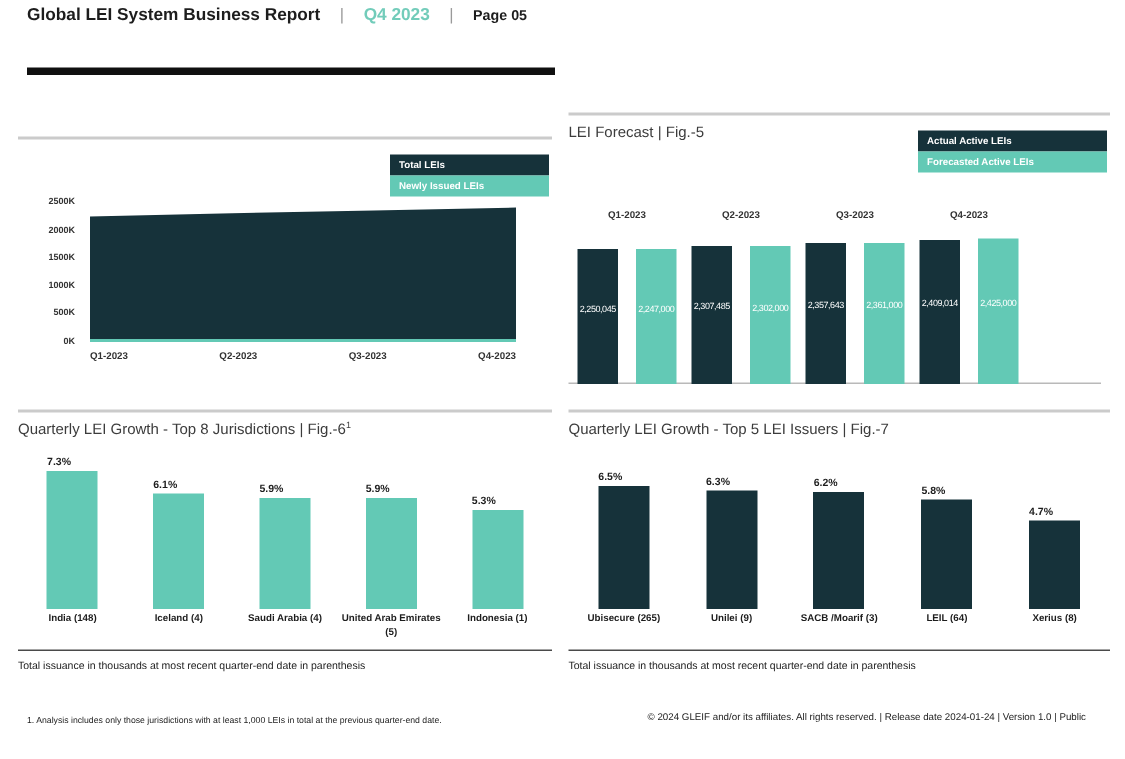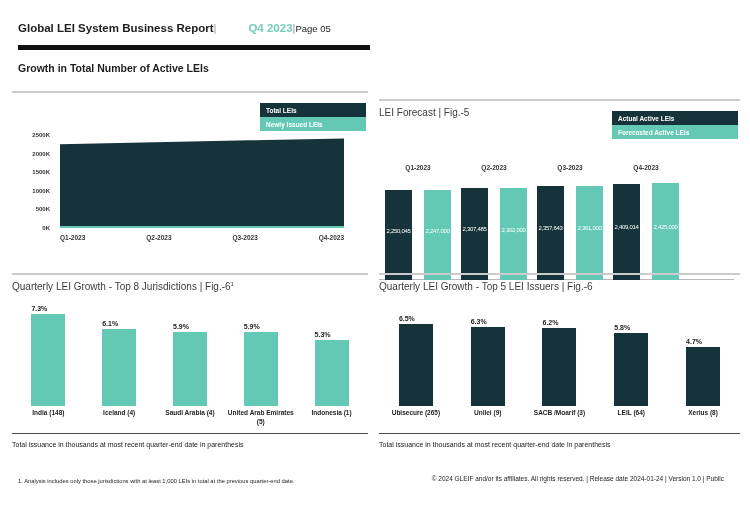--- a/index.html
+++ b/index.html
@@ -1,32 +1,32 @@
 <!DOCTYPE html>
 <html><head>
 <meta charset="utf-8">
 <style>
   html,body{margin:0;padding:0;background:#e8e8e8;}
   #page{position:relative;width:750px;height:506px;background:#ffffff;
         font-family:"Liberation Sans",sans-serif;overflow:hidden;margin:0 auto;}
 
   
-  .hdr{position:absolute;left:18px;top:22px;display:flex;align-items:baseline;gap:0;white-space:nowrap;}
+  .hdr{position:absolute;left:18px;top:4px;display:flex;align-items:baseline;gap:13px;white-space:nowrap;}
   .hdr .t{font-size:11.5px;font-weight:bold;color:#1d1d1d;}
   .hdr .pipe{font-size:11px;color:#9a9a9a;}
-  .hdr .period{font-size:11.5px;font-weight:bold;color:#72ccba;margin-left:32px;}
-  .hdr .page{font-size:9.5px;font-weight:normal;color:#1d1d1d;}
+  .hdr .period{font-size:11.5px;font-weight:bold;color:#72ccba;}
+  .hdr .page{font-size:9.5px;font-weight:bold;color:#1d1d1d;}
   #logo{position:absolute;left:654px;top:3px;}
   #black-bar{position:absolute;left:18px;top:45px;width:352px;height:5px;background:#101010;}
   #section-title{position:absolute;left:18px;top:62px;font-size:10.5px;font-weight:bold;color:#1d1d1d;}
 
   
   .panel{position:absolute;border-top:2px solid #cbcbcb;padding-top:6px;box-sizing:border-box;}
   #p1{left:12px;top:91px;width:356px;height:177px;}
-  #p2{left:379px;top:99px;width:361px;height:177px;}
+  #p2{left:379px;top:75px;width:361px;height:177px;}
   #p3{left:12px;top:273px;width:356px;height:156px;}
   #p4{left:379px;top:273px;width:361px;height:156px;}
   .ptitle{font-size:10px;color:#3c3c3c;}
   .ptitle sup{font-size:6px;}
 
   
   .legend{position:absolute;top:10px;right:2px;}
   .legend-row{padding:3.5px 6px;font-size:6.5px;font-weight:bold;color:#ffffff;}
   .legend-row.dark{background:#16323a;}
   .legend-row.teal{background:#63c9b5;}
@@ -76,21 +76,20 @@
   <div class="hdr">
     <span class="t">Global LEI System Business Report</span>
     <span class="pipe">|</span>
     <span class="period">Q4 2023</span>
     <span class="pipe">|</span>
     <span class="page">Page 05</span>
   </div>
 
 
   <div id="black-bar"></div>
-  <div id="section-title">Growth in Total Number of Active LEIs</div>
 
   <div class="panel" id="p1">
     <div class="legend">
       <div class="legend-row dark">Total LEIs</div>
       <div class="legend-row teal">Newly Issued LEIs</div>
     </div>
     <div id="fig4-wrap">
       <div id="fig4-yticks">
           <div class="tick" style="top: 0px;">2500K</div>
           <div class="tick" style="top: 18.6px;">2000K</div>
@@ -202,21 +201,21 @@
           <div class="gstack">
             <div class="gpct">5.3%</div>
             <div class="gbar" style="height: 66.8px; background: rgb(99, 201, 181);"></div>
           </div>
           <div class="gname">Indonesia (1)</div>
         </div>
       </div>
   </div>
 
   <div class="panel" id="p4">
-    <div class="ptitle">Quarterly LEI Growth - Top 5 LEI Issuers | Fig.-6</div>
+    <div class="ptitle">Quarterly LEI Growth - Top 5 LEI Issuers | Fig.-7</div>
     <div class="gwrap" id="fig7-bars">
         <div class="gcol">
           <div class="gstack">
             <div class="gpct">6.5%</div>
             <div class="gbar" style="height: 81.9px; background: rgb(22, 50, 58);"></div>
           </div>
           <div class="gname">Ubisecure (265)</div>
         </div>
         <div class="gcol">
           <div class="gstack">

